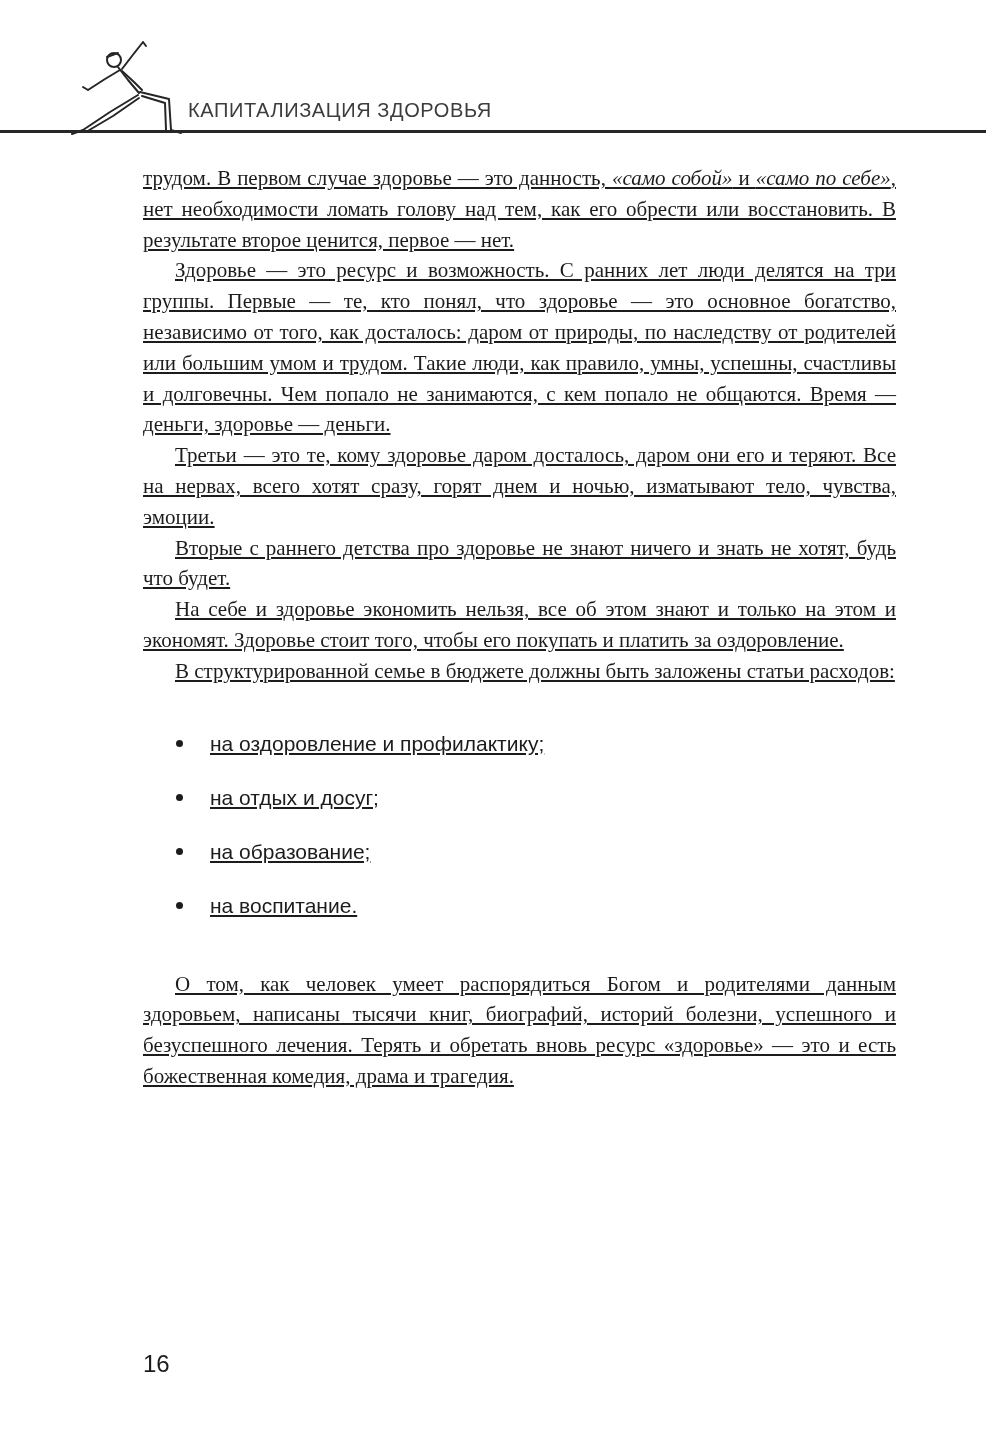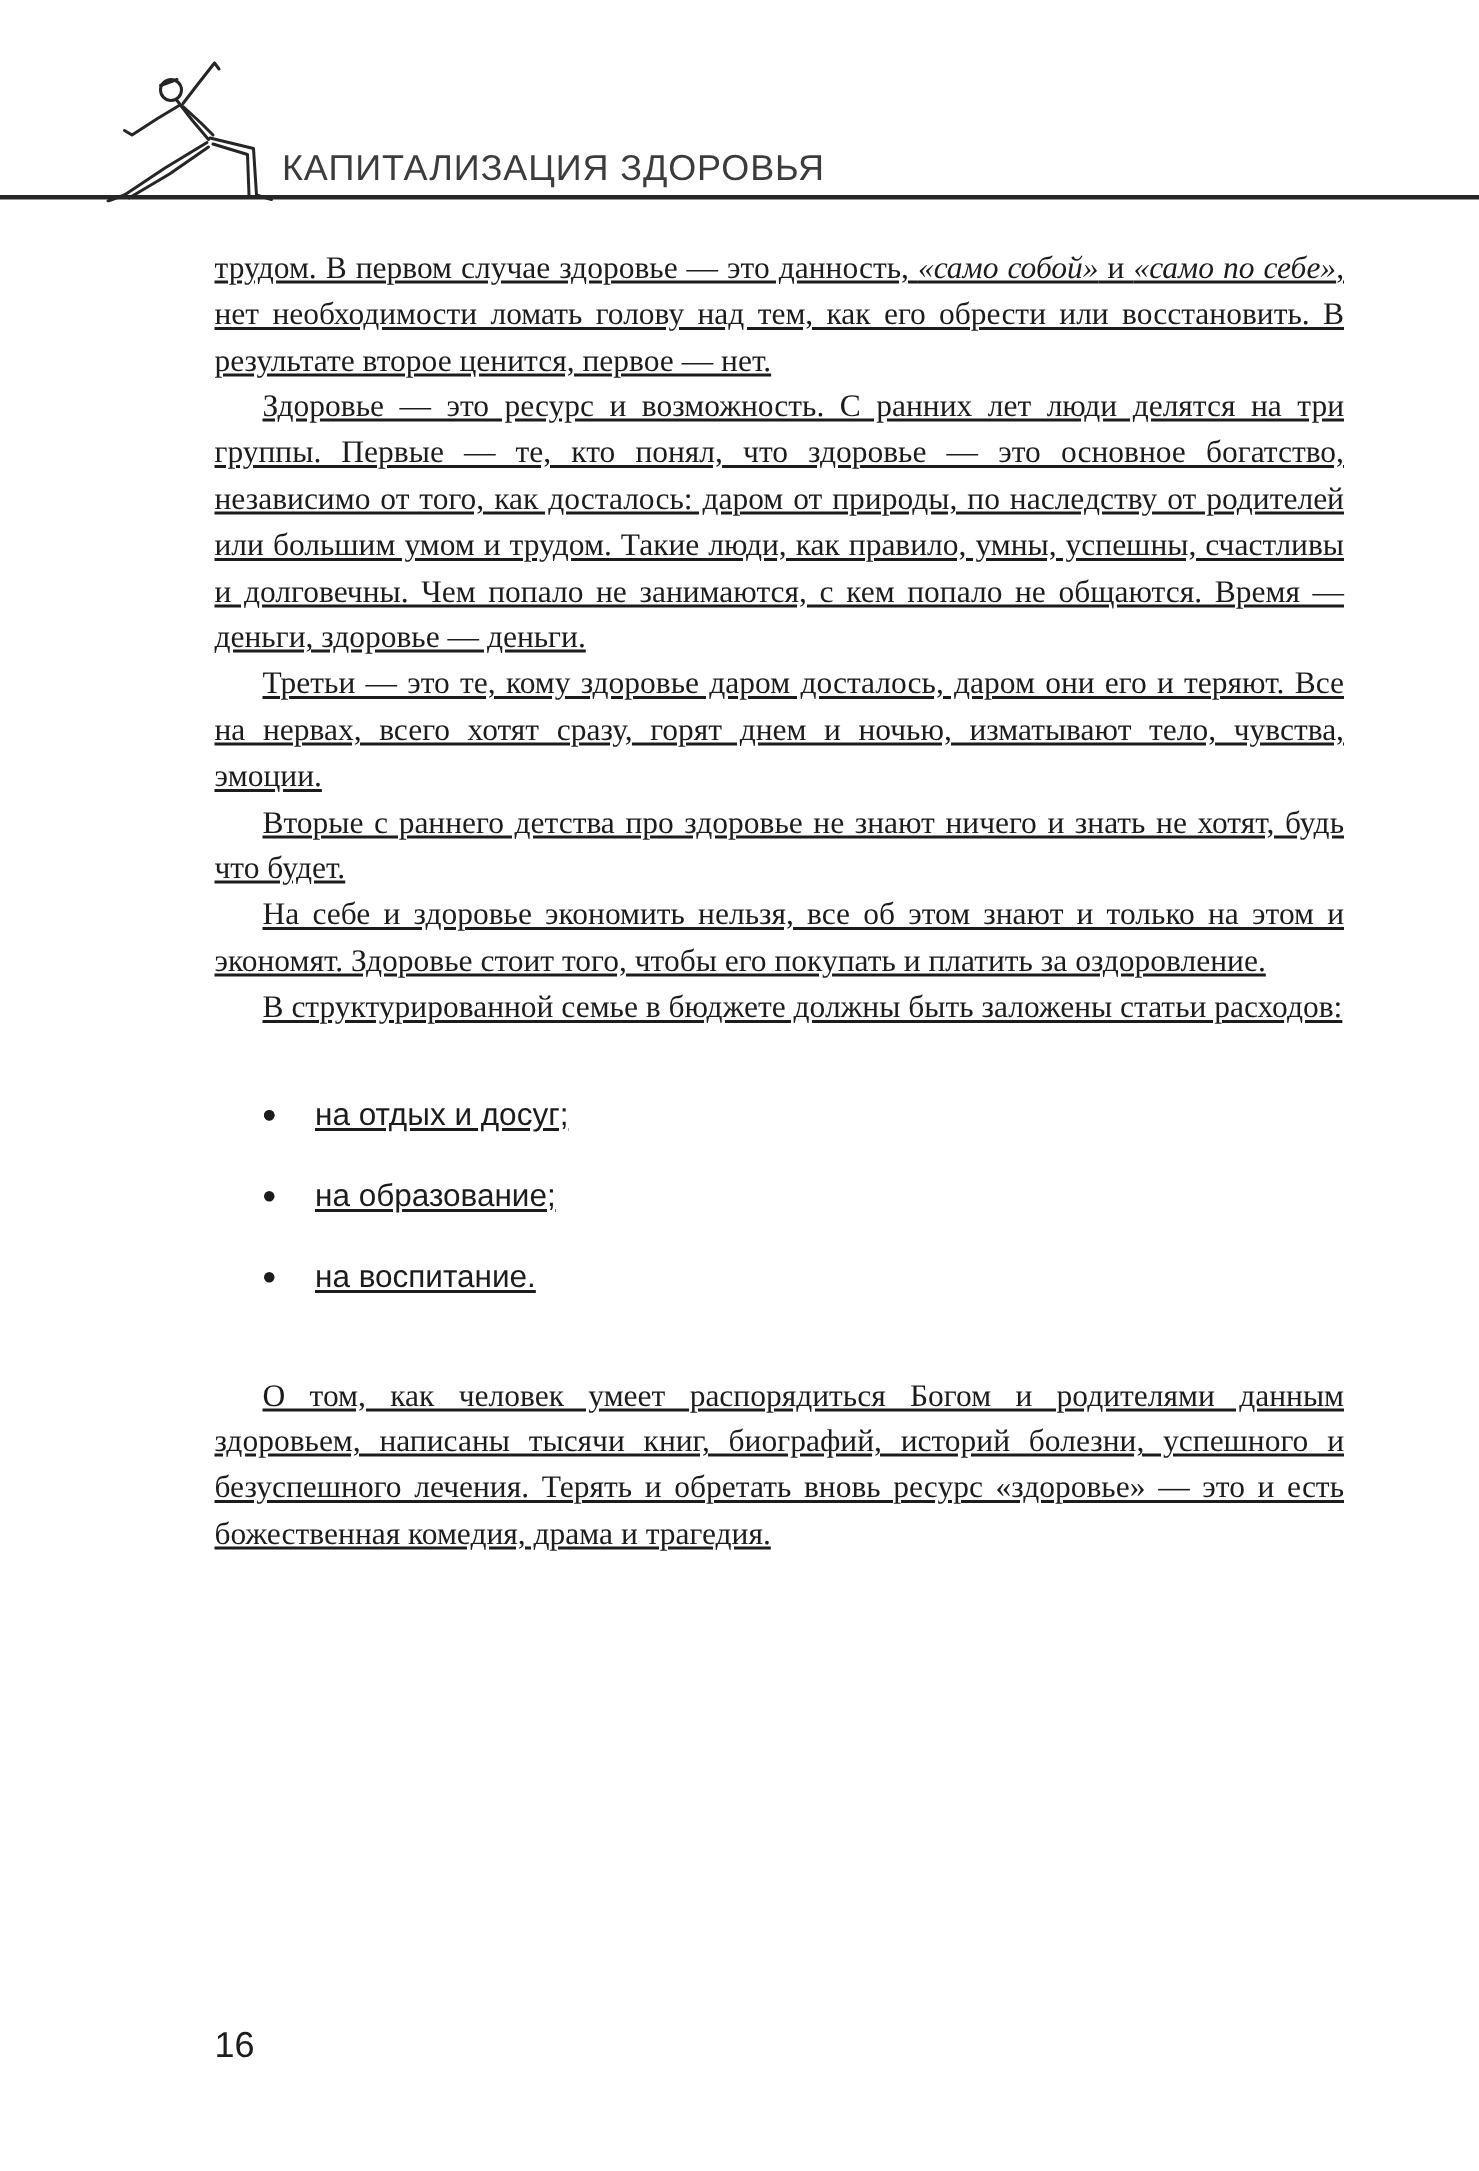--- a/index.html
+++ b/index.html
@@ -23,21 +23,21 @@
     left: 58px;
     top: 38px;
     width: 150px;
     height: 97px;
   }
   .header-title {
     position: absolute;
     left: 188px;
     top: 99px;
     font-family: "Liberation Sans", "DejaVu Sans", sans-serif;
-    font-size: 24px;
+    font-size: 20px;
     font-weight: 400;
     letter-spacing: 0.6px;
     color: #3c3c3c;
     white-space: nowrap;
   }
   .header-rule {
     position: absolute;
     left: 0;
     top: 130px;
     width: 986px;
@@ -142,21 +142,21 @@
 
     <p class="no-indent"><span>трудом. В первом случае здоровье — это данность, </span><span class="italic">«само собой»</span><span> и </span><span class="italic">«само по себе»</span><span>, нет необходимости ломать голову над тем, как его обрести или восстановить. В результате второе ценится, первое — нет.</span></p>
 
     <p>Здоровье — это ресурс и возможность. С ранних лет люди делятся на три группы. Первые — те, кто понял, что здоровье — это основное богатство, независимо от того, как досталось: даром от природы, по наследству от родителей или большим умом и трудом. Такие люди, как правило, умны, успешны, счастливы и долговечны. Чем попало не занимаются, с кем попало не общаются. Время — деньги, здоровье — деньги.</p>
     <p>Третьи — это те, кому здоровье даром досталось, даром они его и теряют. Все на нервах, всего хотят сразу, горят днем и ночью, изматывают тело, чувства, эмоции.</p>
     <p>Вторые с раннего детства про здоровье не знают ничего и знать не хотят, будь что будет.</p>
     <p>На себе и здоровье экономить нельзя, все об этом знают и только на этом и экономят. Здоровье стоит того, чтобы его покупать и платить за оздоровление.</p>
     <p>В структурированной семье в бюджете должны быть заложены статьи расходов:</p>
 
     <ul class="expense-list">
-      <li><span class="bullet-dot"></span></li>
+      <li><span class="bullet-dot"></span><span>на оздоровление и профилактику;</span></li>
       <li><span class="bullet-dot"></span><span>на отдых и досуг;</span></li>
       <li><span class="bullet-dot"></span><span>на образование;</span></li>
       <li><span class="bullet-dot"></span><span>на воспитание.</span></li>
     </ul>
 
     <p class="after-list">О том, как человек умеет распорядиться Богом и родителями данным здоровьем, написаны тысячи книг, биографий, историй болезни, успешного и безуспешного лечения. Терять и обретать вновь ресурс «здоровье» — это и есть божественная комедия, драма и трагедия.</p>
   </div>
 
   <div class="page-number">16</div>
 

